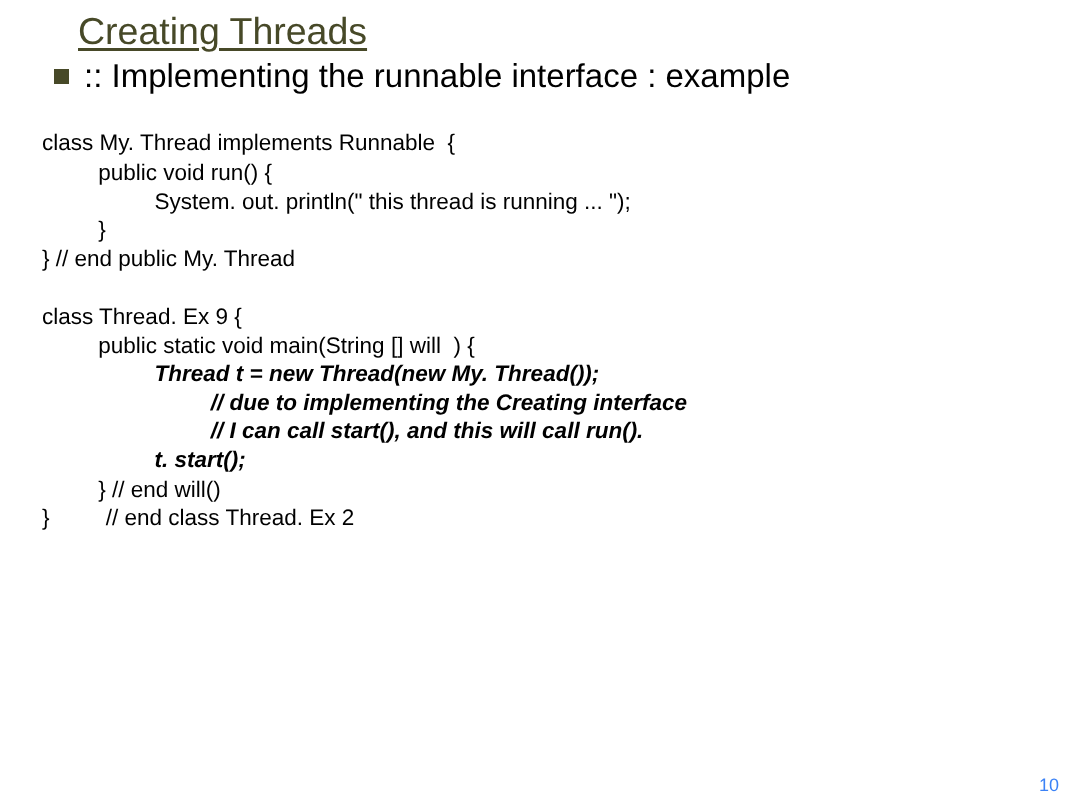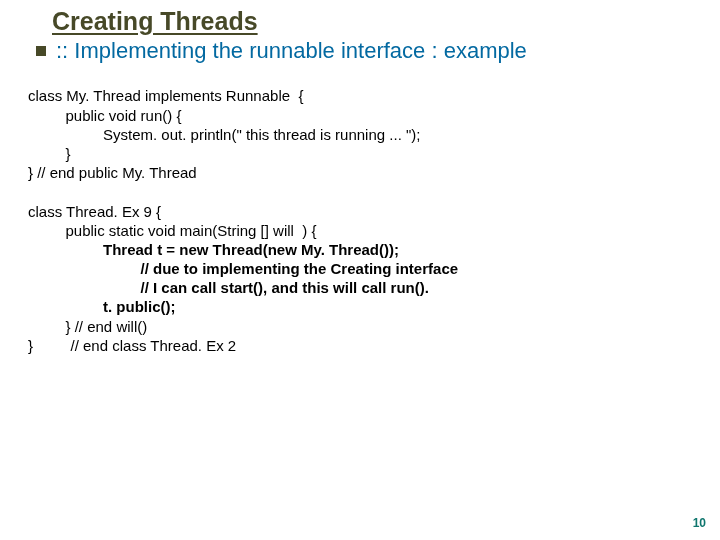--- a/index.html
+++ b/index.html
@@ -18,21 +18,21 @@
     height: 540px;
     position: relative;
     padding: 6px 24px 0 36px;
   }
   .title-block {
     margin-bottom: 2px;
   }
   .title {
     font-size: 25px;
     color: #474928;
-    font-weight: bold;
+    font-weight: normal;
     text-decoration: underline;
     text-decoration-color: #474928;
     text-underline-offset: 3px;
     margin-left: 16px;
     line-height: 1.2;
   }
   .bullet-row {
     display: flex;
     align-items: center;
     margin-top: 2px;
@@ -40,41 +40,41 @@
   }
   .bullet {
     width: 10px;
     height: 10px;
     background: #474928;
     margin-right: 10px;
     flex-shrink: 0;
   }
   .subtitle {
     font-size: 22px;
-    color: #0369a1;
+    color: #000000;
     font-weight: normal;
     line-height: 1.2;
   }
   .content {
     margin-top: 22px;
     font-size: 15px;
     color: #000000;
     line-height: 1.28;
     white-space: pre;
     font-family: Arial, Helvetica, sans-serif;
     margin-left: -8px;
   }
-  .bold { font-weight: bold; }
+  .bold { font-weight: bold; font-style: italic; }
   .page-num {
     position: absolute;
     bottom: 10px;
     right: 14px;
     font-size: 12px;
-    font-weight: bold;
-    color: #0f766e;
+    font-weight: normal;
+    color: #3b82f6;
   }
 </style>
 </head>
 <body>
 
 <div class="slide">
 
   <div class="title-block">
     <div class="title">Creating Threads</div>
     <div class="bullet-row">
@@ -87,18 +87,18 @@
 <span>         public void run() {</span>
 <span>                  System. out. println(" this thread is running ... ");</span>
 <span>         }</span>
 <span>} // end public My. Thread</span>
 <span></span>
 <span>class Thread. Ex 9 {</span>
 <span>         public static void main(String [] will  ) {</span>
 <span class="bold">                  Thread t = new Thread(new My. Thread()); </span>
 <span class="bold">                           // due to implementing the Creating interface</span>
 <span class="bold">                           // I can call start(), and this will call run().</span>
-<span class="bold">                  t. public();</span>
+<span class="bold">                  t. start();</span>
 <span>         } // end will()</span>
 <span>}         // end class Thread. Ex 2</span></div>
 
   <div class="page-num">10</div>
 </div>
 
 </body></html>

